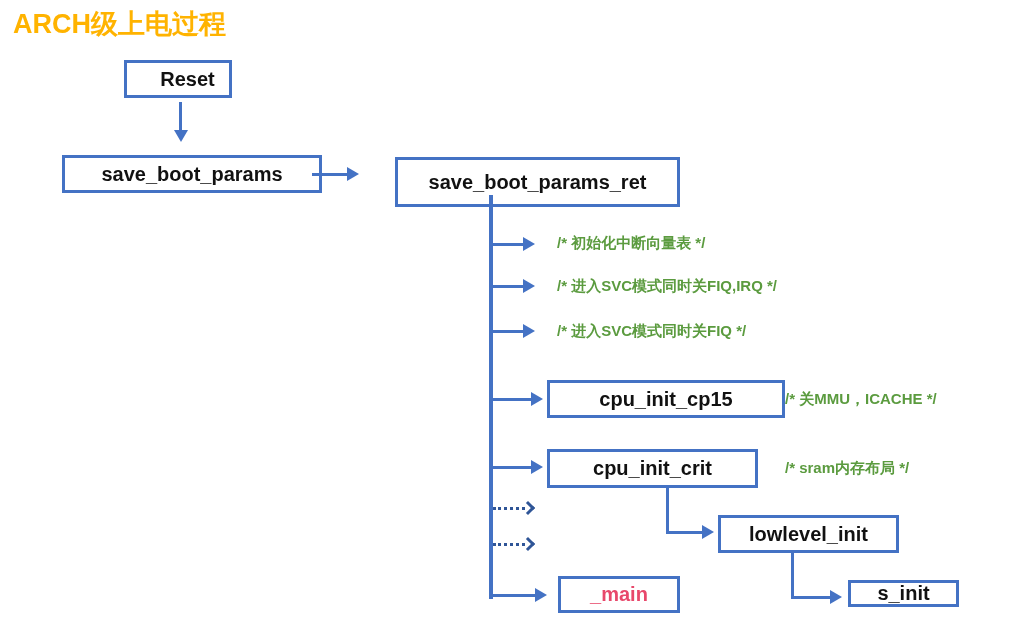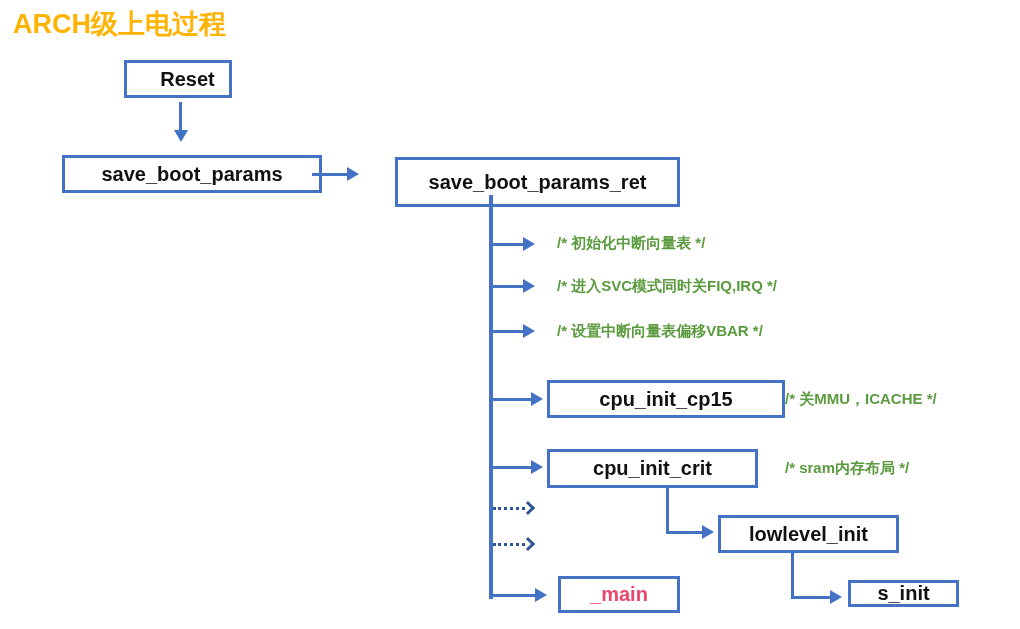--- a/index.html
+++ b/index.html
@@ -123,21 +123,21 @@
   <div>
     <div class="hline" style="left:493px; top:285px; width:32px; height:3px;"></div>
     <div class="head-right" style="left:523px; top:279px;"></div>
   </div>
   <div class="comment c2">/* 进入SVC模式同时关FIQ,IRQ */</div>
 
   <div>
     <div class="hline" style="left:493px; top:330px; width:32px; height:3px;"></div>
     <div class="head-right" style="left:523px; top:324px;"></div>
   </div>
-  <div class="comment c3">/* 设置中断向量表偏移VBAR */</div>
+  <div class="comment c3">/* 进入SVC模式同时关FIQ */</div>
 
   <div>
     <div class="hline" style="left:493px; top:398px; width:40px; height:3px;"></div>
     <div class="head-right" style="left:531px; top:392px;"></div>
   </div>
   <div class="comment c4">/* 关MMU，ICACHE */</div>
 
   <div>
     <div class="hline" style="left:493px; top:466px; width:40px; height:3px;"></div>
     <div class="head-right" style="left:531px; top:460px;"></div>

